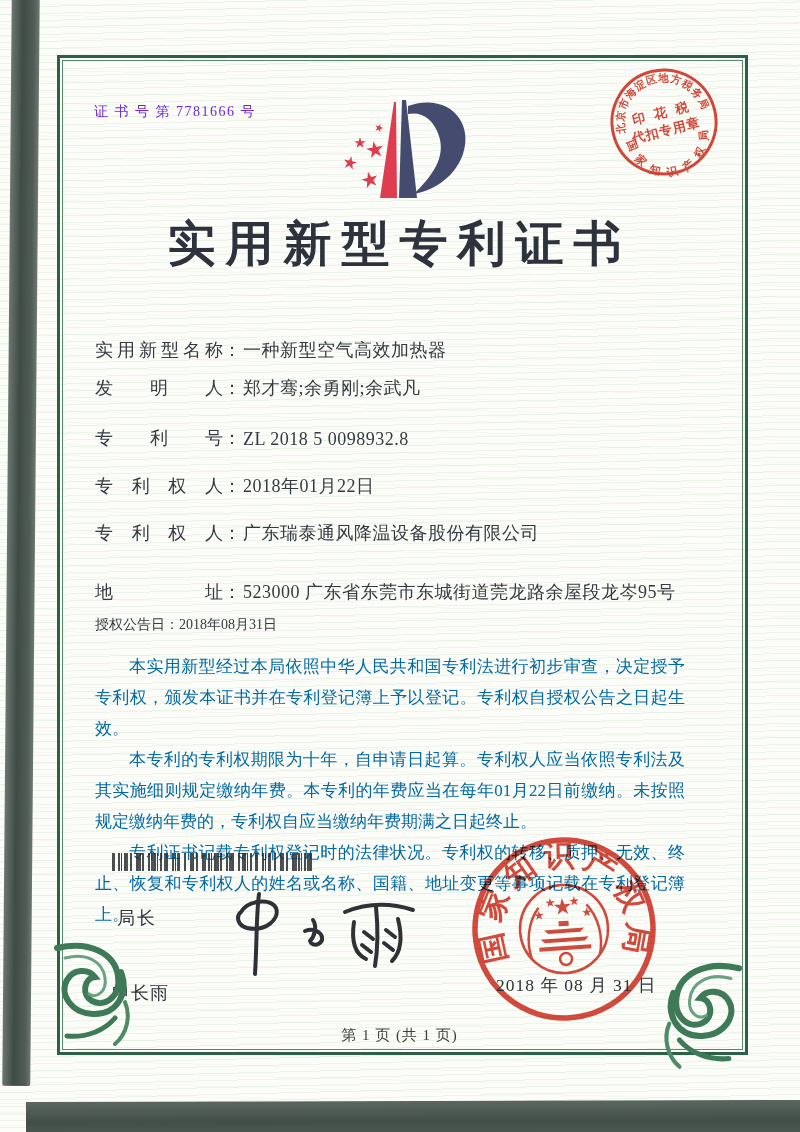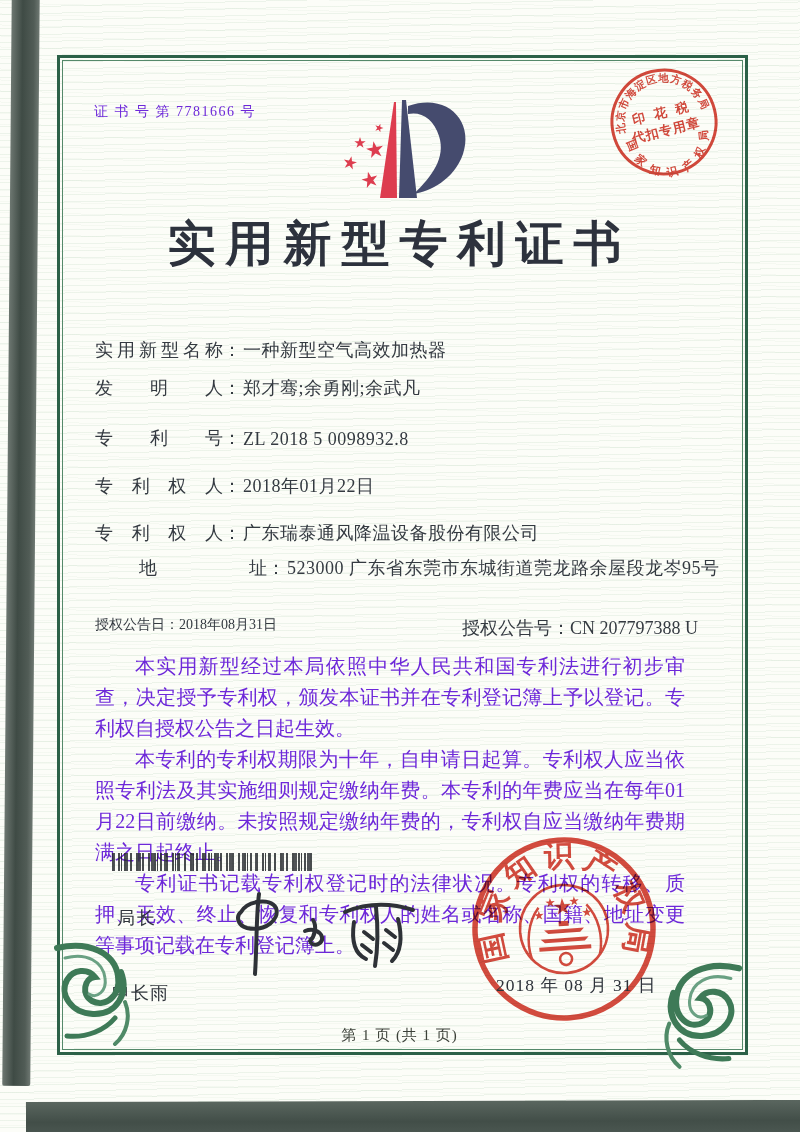--- a/index.html
+++ b/index.html
@@ -30,26 +30,26 @@
   }
   .title{
     position:absolute;left:57px;top:212px;width:685px;text-align:center;
     font-size:48px;font-weight:bold;color:#2d323d;letter-spacing:10px;
   }
   .frow{position:absolute;left:95px;display:flex;font-size:18px;color:#343a41;white-space:nowrap;}
   .flabel{display:inline-block;width:128px;text-align:justify;text-align-last:justify;}
   .fcolon{display:inline-block;width:20px;}
   .fvalue{letter-spacing:.5px;}
   .frow1{top:338px;} .frow2{top:376px;} .frow3{top:426px;align-items:flex-end;}
-  .frow4{top:474px;} .frow5{top:521px;} .frow6{top:556px;margin-left:44px;}
+  .frow4{top:474px;} .frow5{top:521px;} .frow6{top:580px;}
   .grant-date{position:absolute;left:95px;top:616px;font-size:14px;color:#343a41;white-space:nowrap;}
   .grant-no{position:absolute;left:462px;top:616px;font-size:18px;color:#343a41;white-space:nowrap;}
   .paras{
     position:absolute;left:95px;top:651px;width:590px;
-    font-size:20px;line-height:31px;color:#6d28d9;text-align:justify;
+    font-size:17px;line-height:31px;color:#0369a1;text-align:justify;
   }
   .paras p{margin:0;text-indent:2em;}
   .barcode{
     position:absolute;left:112px;top:853px;width:203px;height:18px;
     background-image:
       repeating-linear-gradient(90deg,#23272a 0 2px,transparent 2px 6px),
       repeating-linear-gradient(90deg,#2c3034 0 3px,transparent 3px 13px),
       repeating-linear-gradient(90deg,#191c1f 0 1px,transparent 1px 9px);
     opacity:.82;
   }
@@ -158,23 +158,20 @@
       <span class="fvalue">广东瑞泰通风降温设备股份有限公司</span>
   </div>
   <div class="frow frow6">
     <span class="flabel">地址</span>
       <span class="fcolon">：</span>
       <span class="fvalue">523000 广东省东莞市东城街道莞龙路余屋段龙岑95号</span>
   </div>
 
   <div class="grant-date">
     <span>授权公告日</span><span>：</span><span>2018年08月31日</span>
-  </div>
-  <div class="grant-no">
-    <span>授权公告号</span><span>：</span><span>CN 207797388 U</span>
   </div>
 
   <div class="paras">
     <p>本实用新型经过本局依照中华人民共和国专利法进行初步审查，决定授予专利权，颁发本证书并在专利登记簿上予以登记。专利权自授权公告之日起生效。</p>
     <p>本专利的专利权期限为十年，自申请日起算。专利权人应当依照专利法及其实施细则规定缴纳年费。本专利的年费应当在每年01月22日前缴纳。未按照规定缴纳年费的，专利权自应当缴纳年费期满之日起终止。</p>
     <p>专利证书记载专利权登记时的法律状况。专利权的转移、质押、无效、终止、恢复和专利权人的姓名或名称、国籍、地址变更等事项记载在专利登记簿上。</p>
   </div>
 
   <div class="barcode"></div>
 

